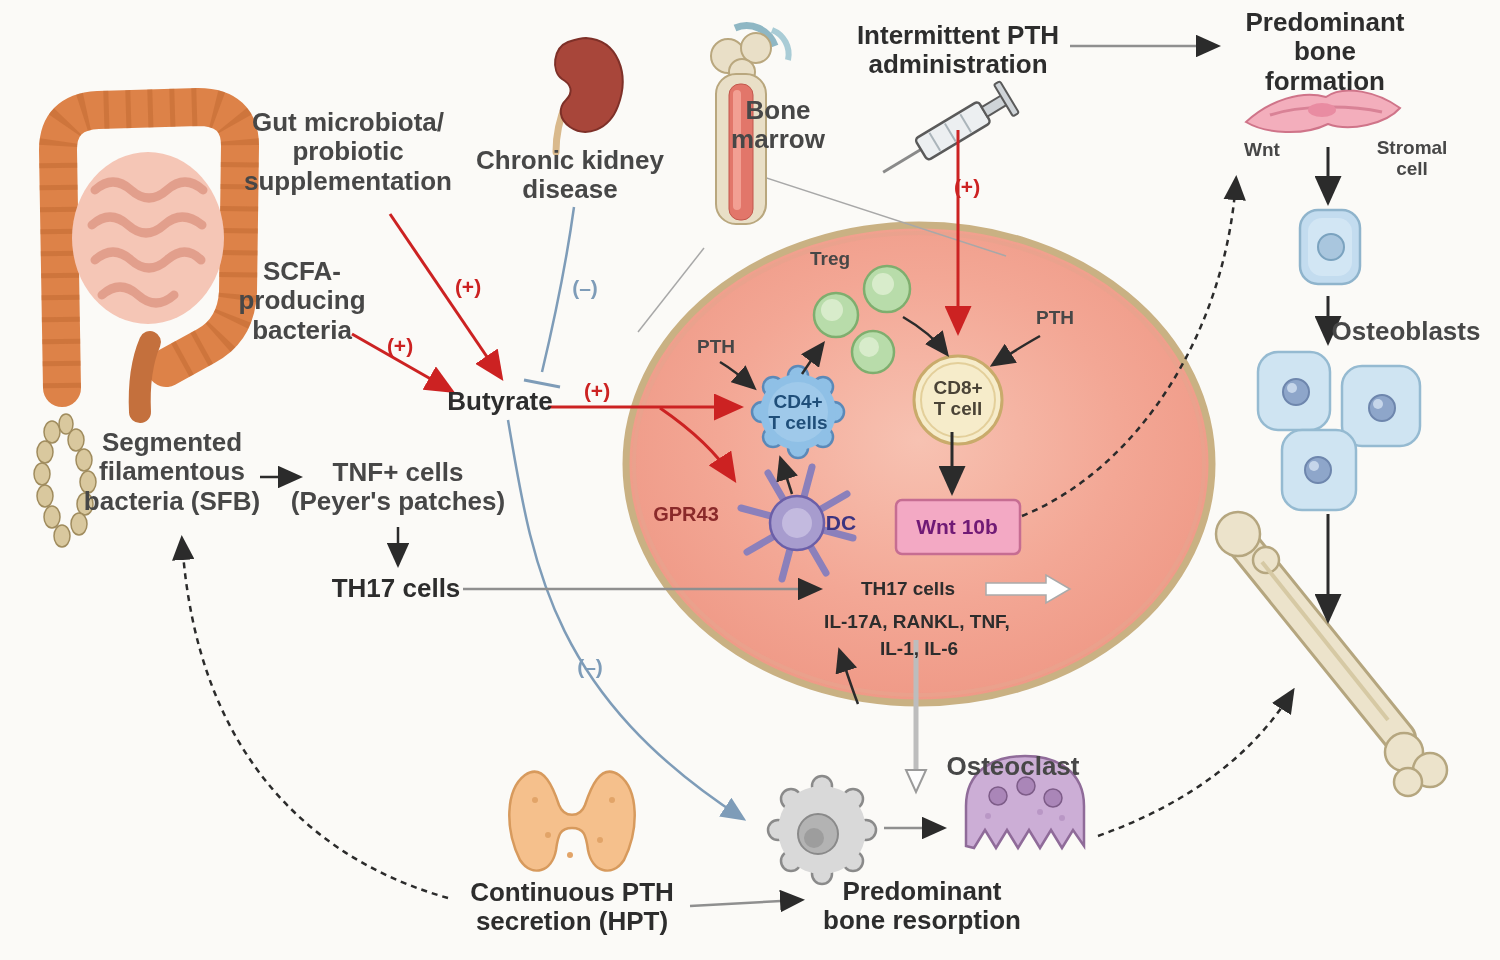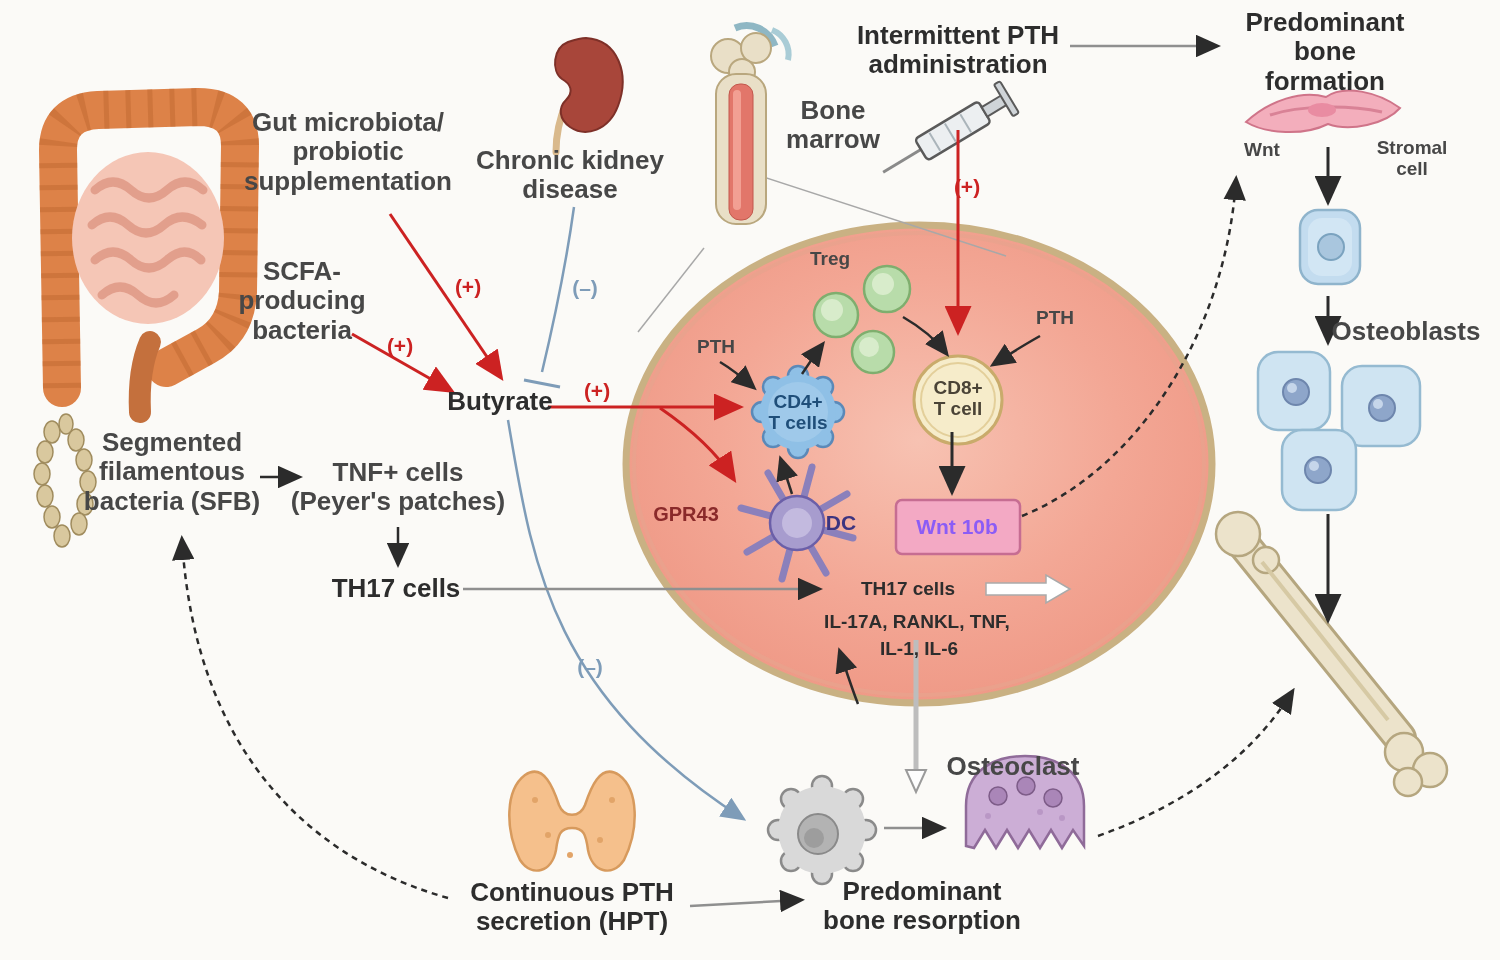--- a/index.html
+++ b/index.html
@@ -10,21 +10,21 @@
        font-weight:700;color:#474747;font-size:26px;line-height:1.13;
        font-family:"Liberation Sans",sans-serif;}
   .dark{color:#2d2d2d;}
   .red{color:#cc2222;font-size:21px;}
   .blue{color:#7e9cb8;font-size:21px;}
   .sm{font-size:19px;}
   .cd4{color:#1f4e79;font-size:19px;}
   .cd8{color:#4a4336;font-size:19px;}
   .dc{color:#3c3480;font-size:21px;margin-left:44px;}
   .maroon{color:#8a2a2a;font-size:20px;}
-  .wnt10b{color:#8b5cf6;font-size:21px;}
+  .wnt10b{color:#701a75;font-size:21px;}
 </style>
 </head>
 <body>
 
 <div class="stage">
 
 <svg class="art" width="1500" height="960" viewBox="0 0 1500 960">
   <defs>
     <radialGradient id="mg" cx="50%" cy="45%" r="62%">
       <stop offset="0%" stop-color="#f7c2b2"></stop>
@@ -273,21 +273,21 @@
 </svg>
 
 <div class="lbl" style="left:302px;top:301px">SCFA-
 producing
 bacteria</div>
 <div class="lbl" style="left:348px;top:152px">Gut microbiota/
 probiotic
 supplementation</div>
 <div class="lbl" style="left:570px;top:175px">Chronic kidney
 disease</div>
-<div class="lbl" style="left:833px;top:125px">Bone
+<div class="lbl" style="left:778px;top:125px">Bone
 marrow</div>
 <div class="lbl dark" style="left:958px;top:50px">Intermittent PTH
 administration</div>
 <div class="lbl dark" style="left:1325px;top:52px">Predominant
 bone formation</div>
 <div class="lbl sm" style="left:1262px;top:150px">Wnt</div>
 <div class="lbl sm" style="left:1412px;top:158px">Stromal
 cell</div>
 <div class="lbl" style="left:1406px;top:332px">Osteoblasts</div>
 <div class="lbl dark" style="left:500px;top:402px">Butyrate</div>

